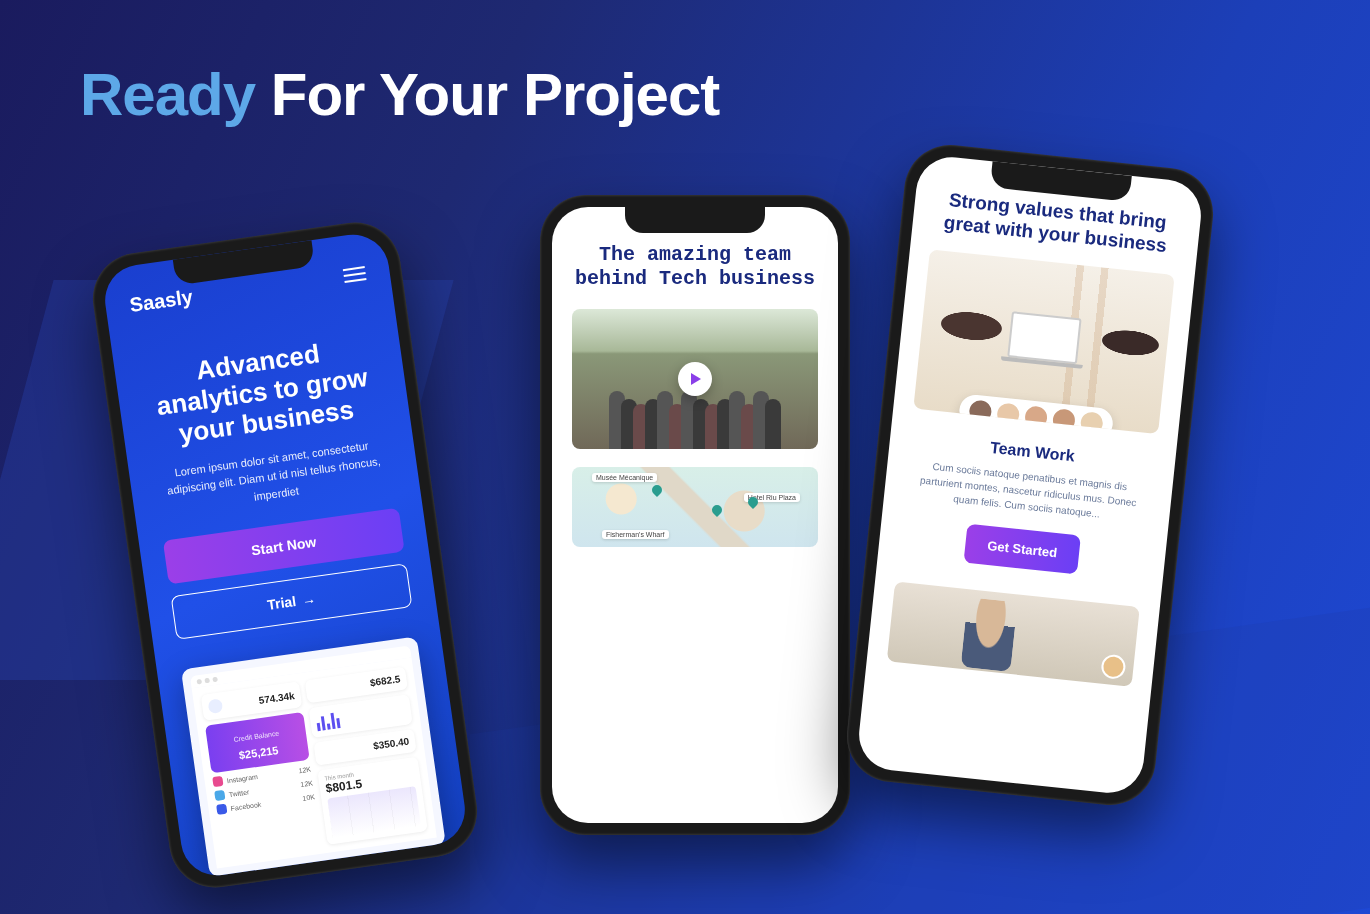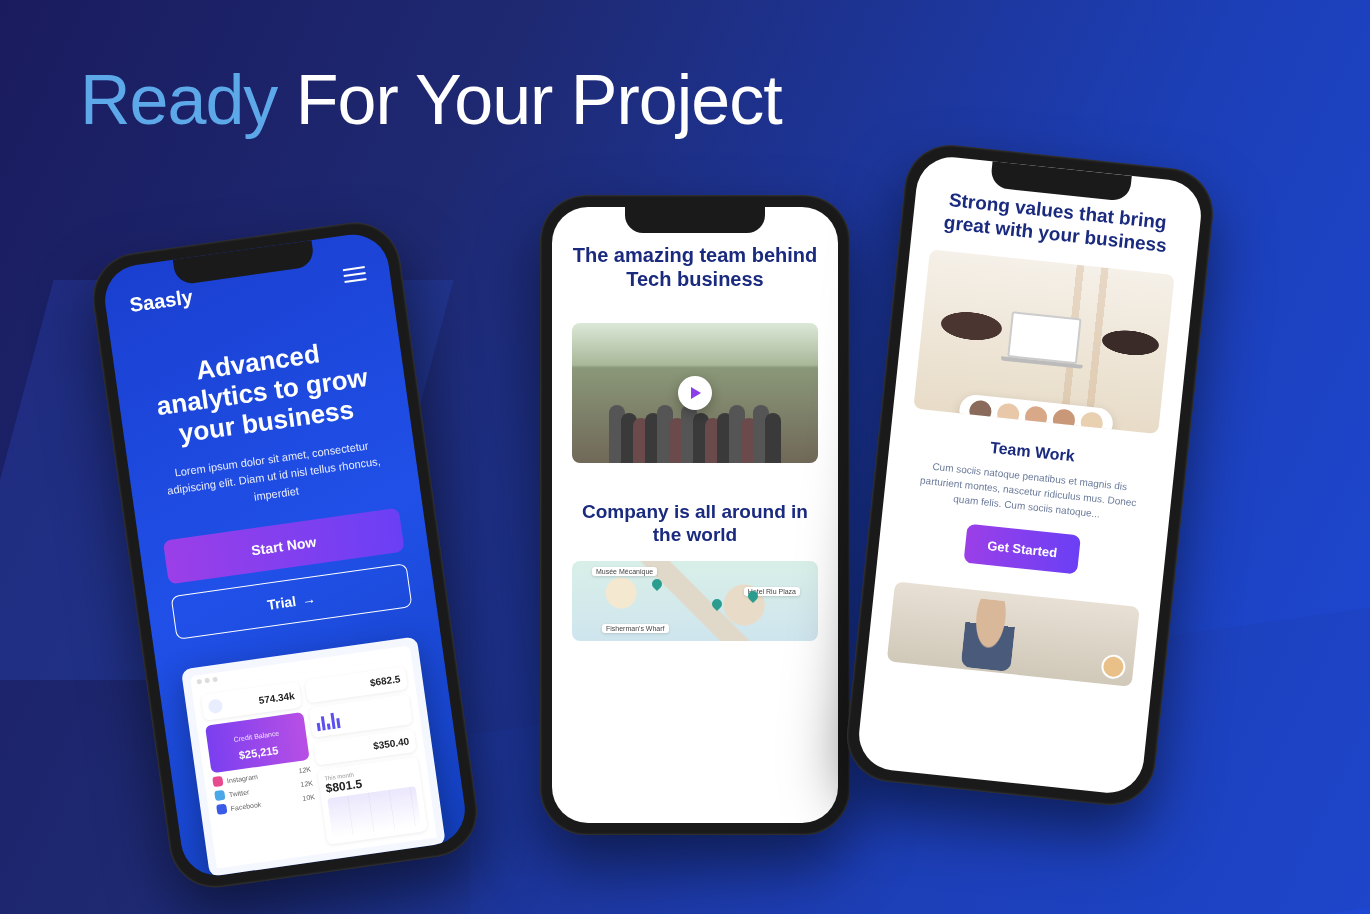--- a/index.html
+++ b/index.html
@@ -21,22 +21,22 @@
 .bg-shape-2 {
   position: absolute;
   width: 1000px; height: 300px;
   background: rgba(30,60,170,.25);
   transform: skewY(-8deg);
   right: -100px; bottom: -50px;
 }
 .headline {
   position: absolute;
   top: 60px; left: 80px;
-  font-size: 70px;
-  font-weight: 400;
+  font-size: 60px;
+  font-weight: 700;
   letter-spacing: -1px;
   color: #fff;
 }
 .headline .accent { color: #5da8e8; }
 
 
 .phone {
   position: absolute;
   width: 310px;
   height: 640px;
@@ -115,21 +115,21 @@
   content:""; position:absolute; inset:0;
   background: repeating-linear-gradient(90deg,transparent 0 20px,rgba(0,0,0,.03) 20px 21px);
 }
 .bars { display:flex; gap:2px; align-items:flex-end; height:18px;}
 .bars i{ width:3px; background:#5c4ef0; display:block;}
 .social-row{display:flex;align-items:center;gap:4px;font-size:7px;color:#666;margin-top:4px;}
 .social-row .dot{width:10px;height:10px;border-radius:3px;}
 
 
 .s2 { background:#fff; padding:36px 20px 0; text-align:center; color:#1a2a7e;}
-.s2-h { font-size:20px; font-weight:800; line-height:1.2; margin-bottom:32px;}
+.s2-h { font-size:20px; font-weight:800; line-height:1.2; margin-bottom:18px;font-family:Liberation Mono, monospace;}
 .team-photo {
   width:100%; height:140px; border-radius:8px;
   background: linear-gradient(180deg,#dce8d8 0%,#a8b898 30%,#8a9878 32%,#706858 100%);
   position:relative; overflow:hidden; margin-bottom:18px;
 }
 .team-photo .crowd{
   position:absolute;bottom:0;left:0;right:0;height:90px;
   display:flex;justify-content:center;align-items:flex-end;gap:-4px;
 }
 .crowd span{
@@ -298,21 +298,20 @@
           <span></span>
           <span></span>
           <span></span>
           <span></span>
           <span></span>
           <span></span>
           <span></span>
       </div>
       <div class="play-btn"></div>
     </div>
-    <div class="s2-h2">Company is all around in the world</div>
     <div class="map-strip">
       <span class="map-label" style="top:6px;left:20px;">Musée Mécanique</span>
       <span class="map-label" style="top:26px;right:18px;">Hotel Riu Plaza</span>
       <span class="map-label" style="bottom:8px;left:30px;">Fisherman's Wharf</span>
       <span class="map-pin" style="top:18px;left:80px;"></span>
       <span class="map-pin" style="top:38px;left:140px;"></span>
       <span class="map-pin" style="top:30px;right:60px;"></span>
     </div>
   </div>
 </div>

